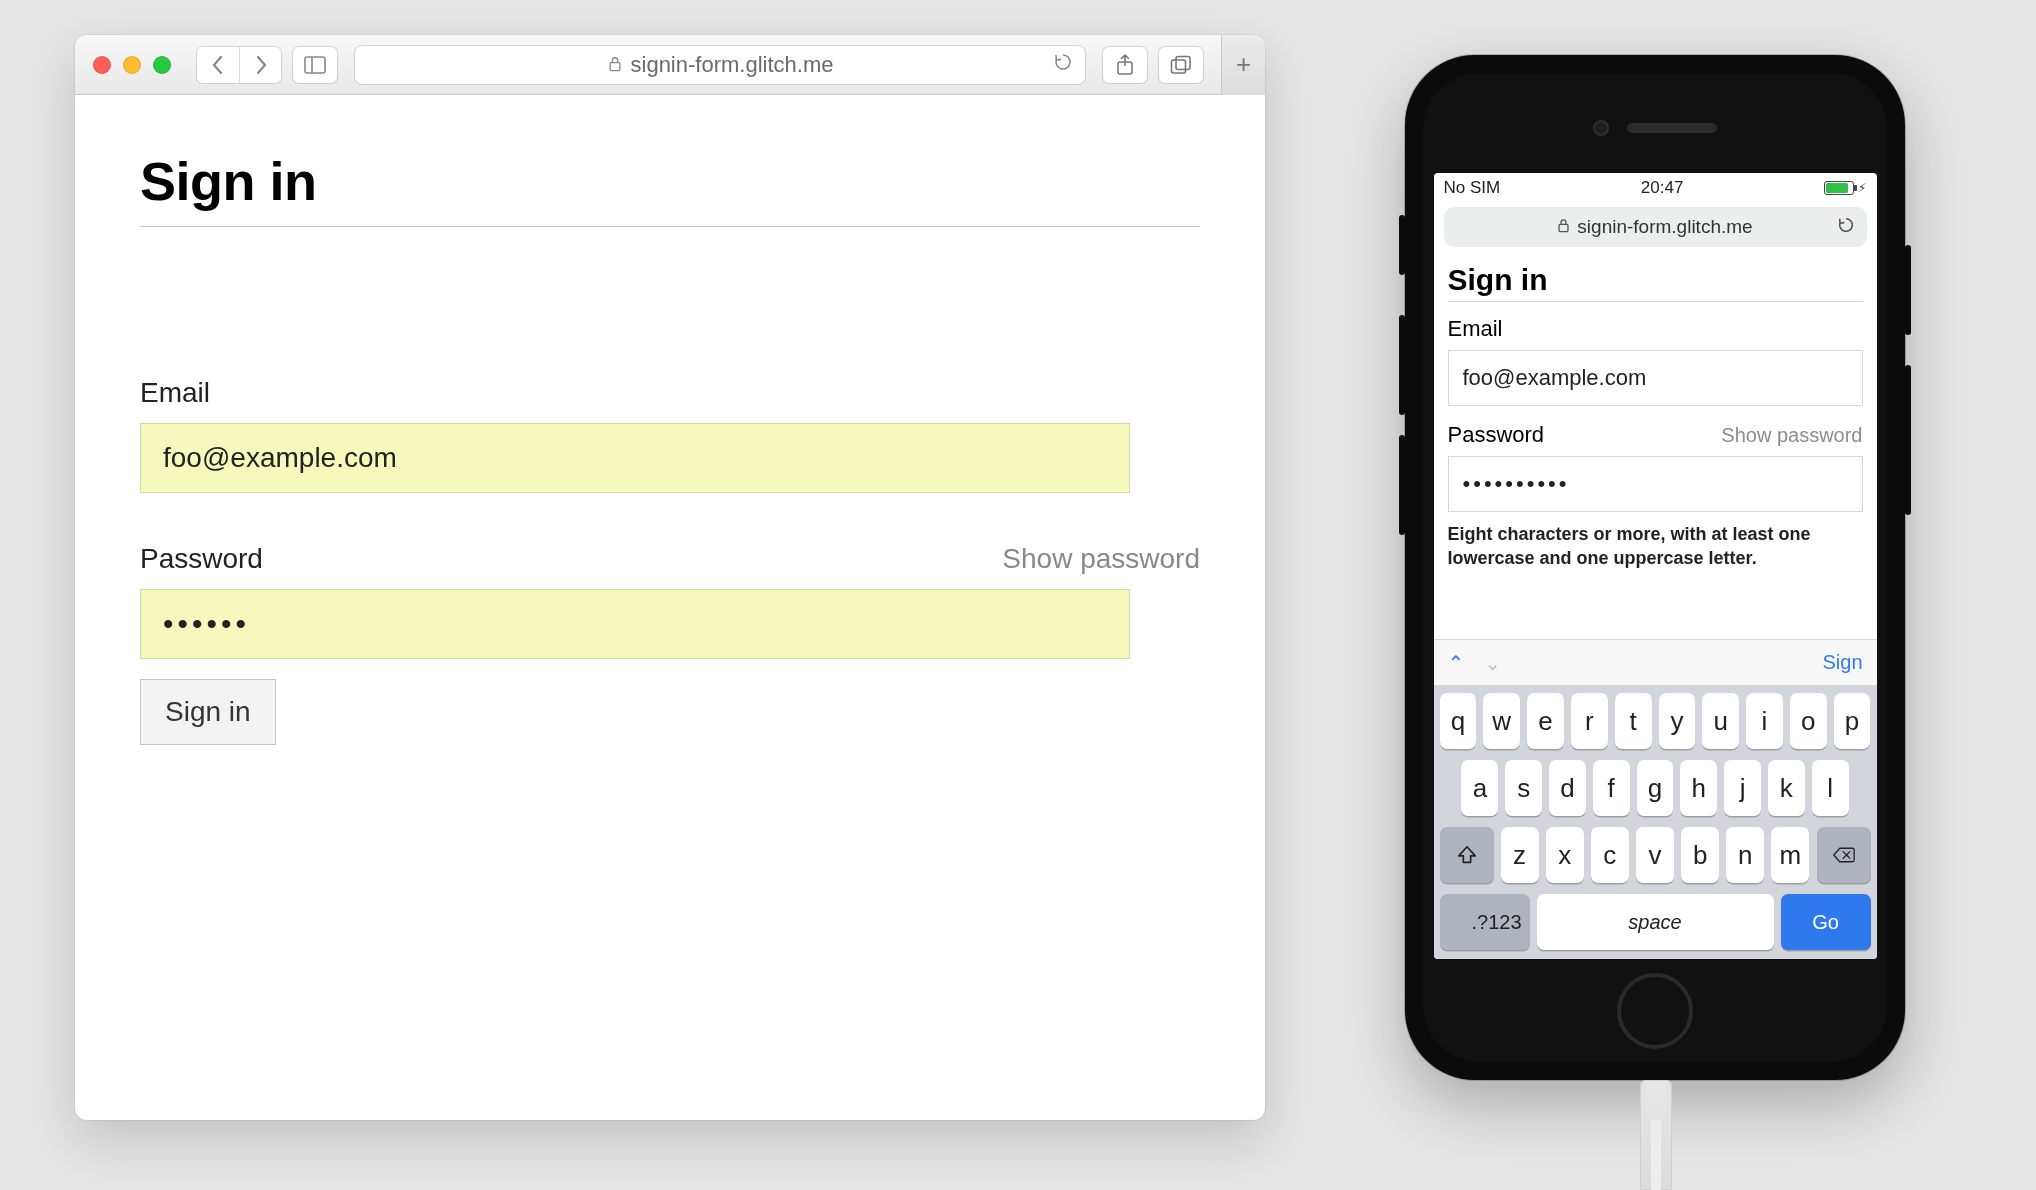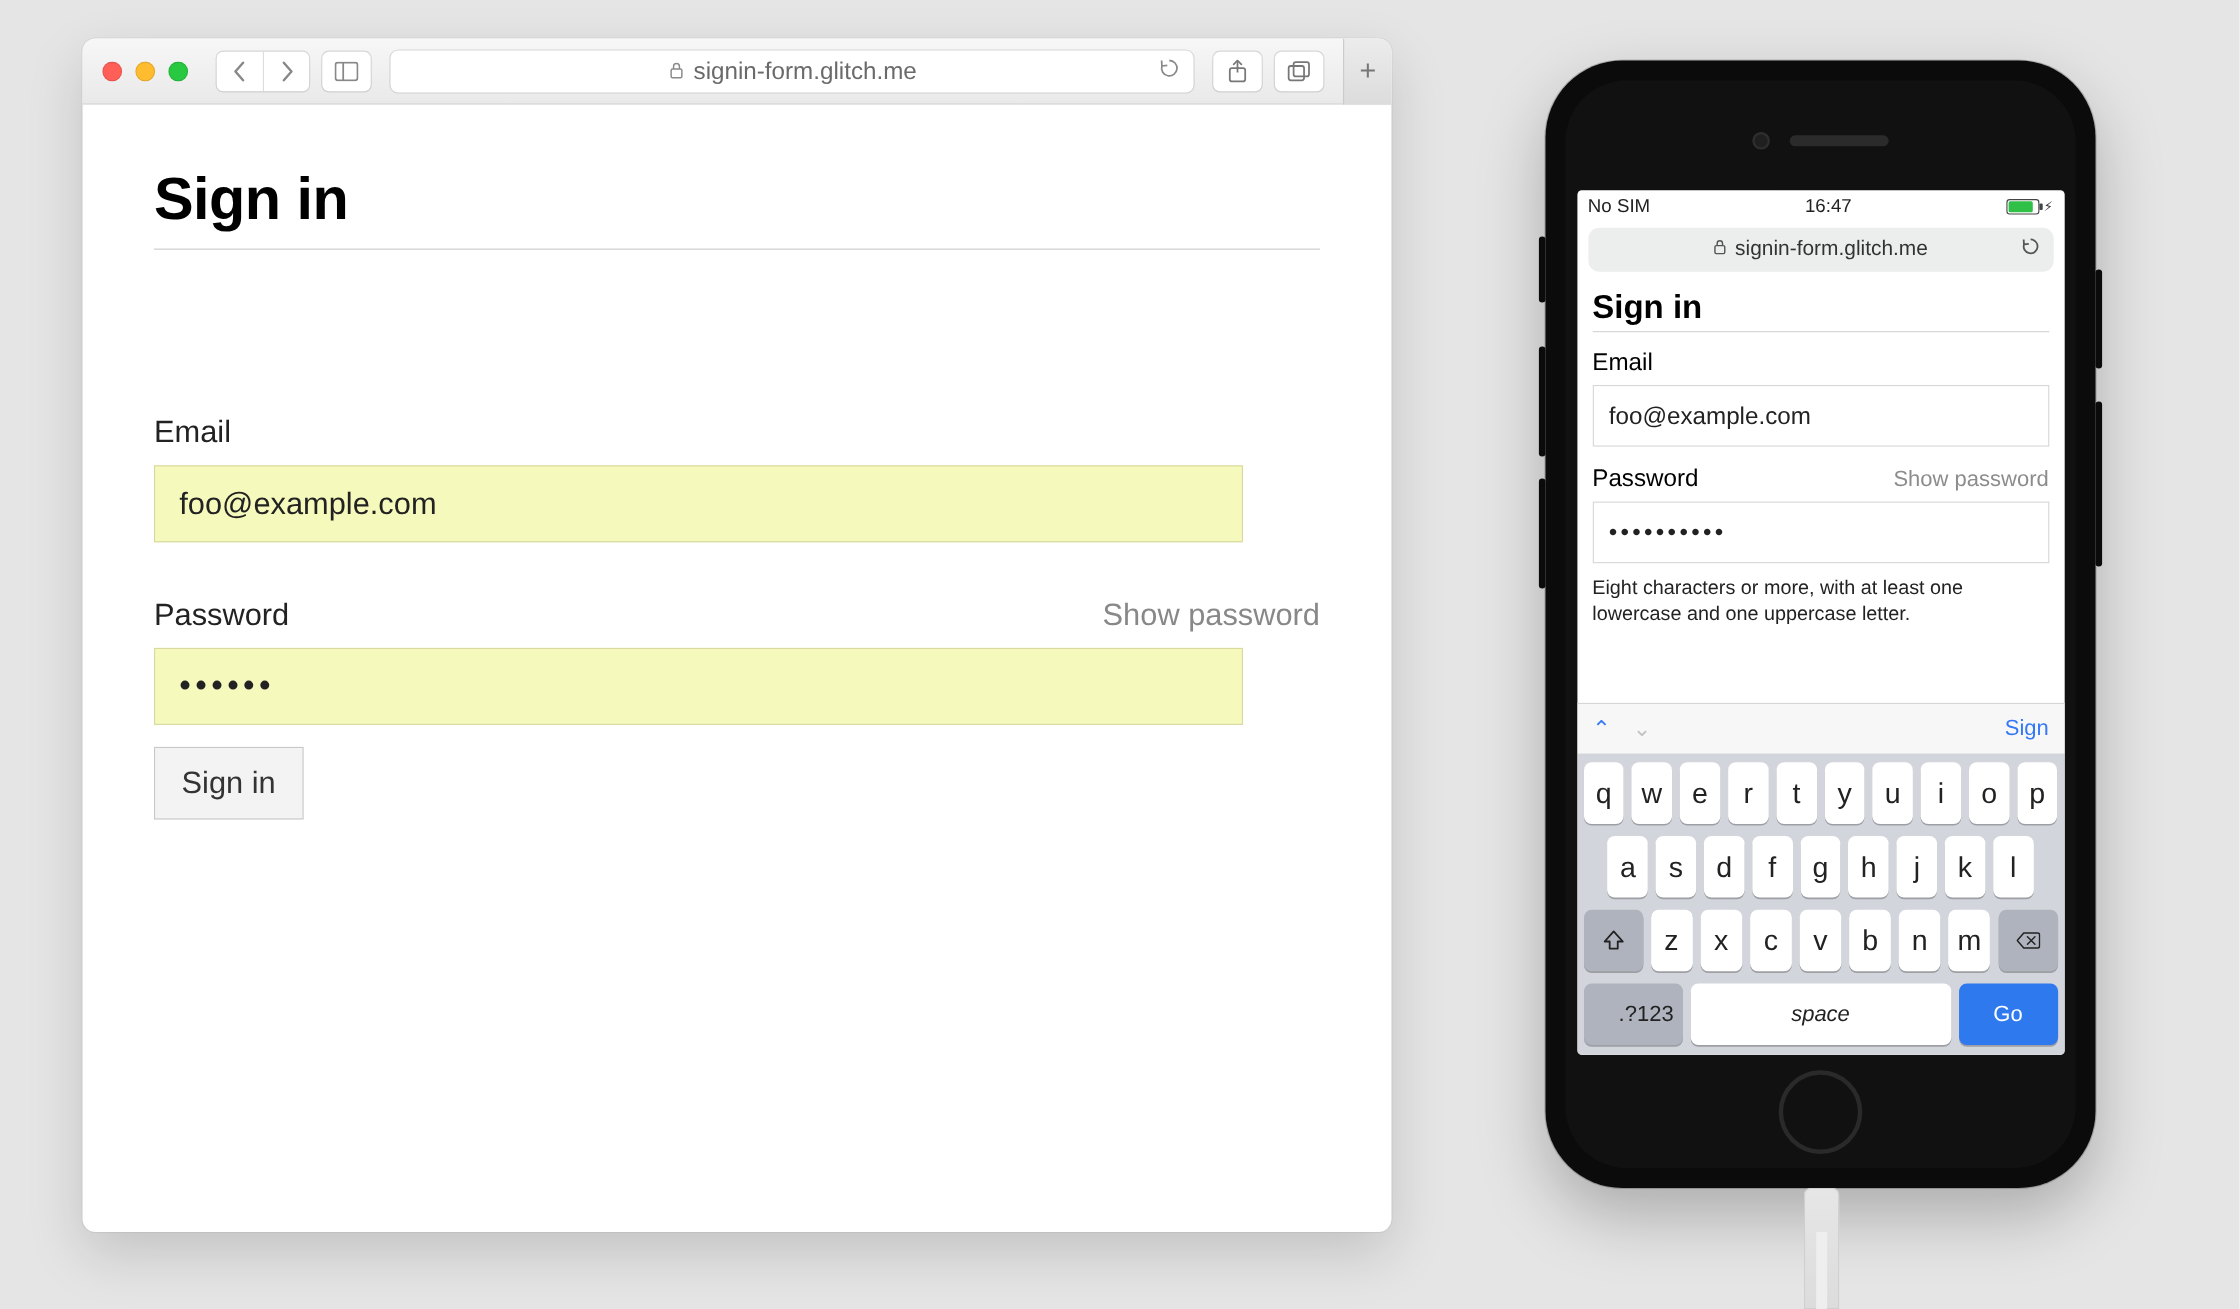--- a/index.html
+++ b/index.html
@@ -192,21 +192,21 @@
     .ios-title { font-size: 30px; font-weight: 700; margin-bottom: 4px;}
     .ios-rule { border:none; border-top:1px solid #d3d3d3; margin-bottom: 14px;}
     .ios-label { font-size: 22px; margin-bottom: 8px;}
     .ios-pw-row { display:flex; justify-content:space-between; align-items:baseline;}
     .ios-show { font-size:20px; color:#8c8c8c; }
     .ios-input {
       width:100%; height: 56px; border:1px solid #d6d6d6; font-size:22px; padding:0 14px; color:#222;
       margin-bottom: 16px; background:#fff;
     }
     .ios-pw { letter-spacing: 3px; margin-bottom: 10px;}
-    .ios-hint { font-size: 18px; color:#222; line-height:1.35; }
+    .ios-hint { font-size: 18px; color:#222; line-height:1.35;font-weight:bold; }
 
     
     .kb-acc {
       position:absolute; left:0; right:0; top: 466px; height:46px; background:#f7f7f8;
       border-top:1px solid #d6d6d8; display:flex; align-items:center; justify-content:space-between;
       padding: 0 14px;
     }
     .kb-acc .chev { display:flex; gap:20px; }
     .kb-acc .chev span:first-child { color:#3478f6; font-size:20px;}
     .kb-acc .chev span:last-child  { color:#c2c2c4; font-size:20px;}
@@ -312,21 +312,21 @@
     <div class="side-l3"></div>
   <div class="phone-inner">
     <div class="bezel-top">
       <div class="camera"></div>
       <div class="speaker"></div>
     </div>
     <div class="screen">
 
       <div class="status-bar">
         <span>No SIM</span>
-        <span>16:47</span>
+        <span>20:47</span>
         <span class="batt">
           <span class="batt-body">
               <span class="batt-fill"></span>
             </span>
           <span class="bolt">⚡︎</span>
         </span>
       </div>
 
       <div class="ios-url">
         <span>

